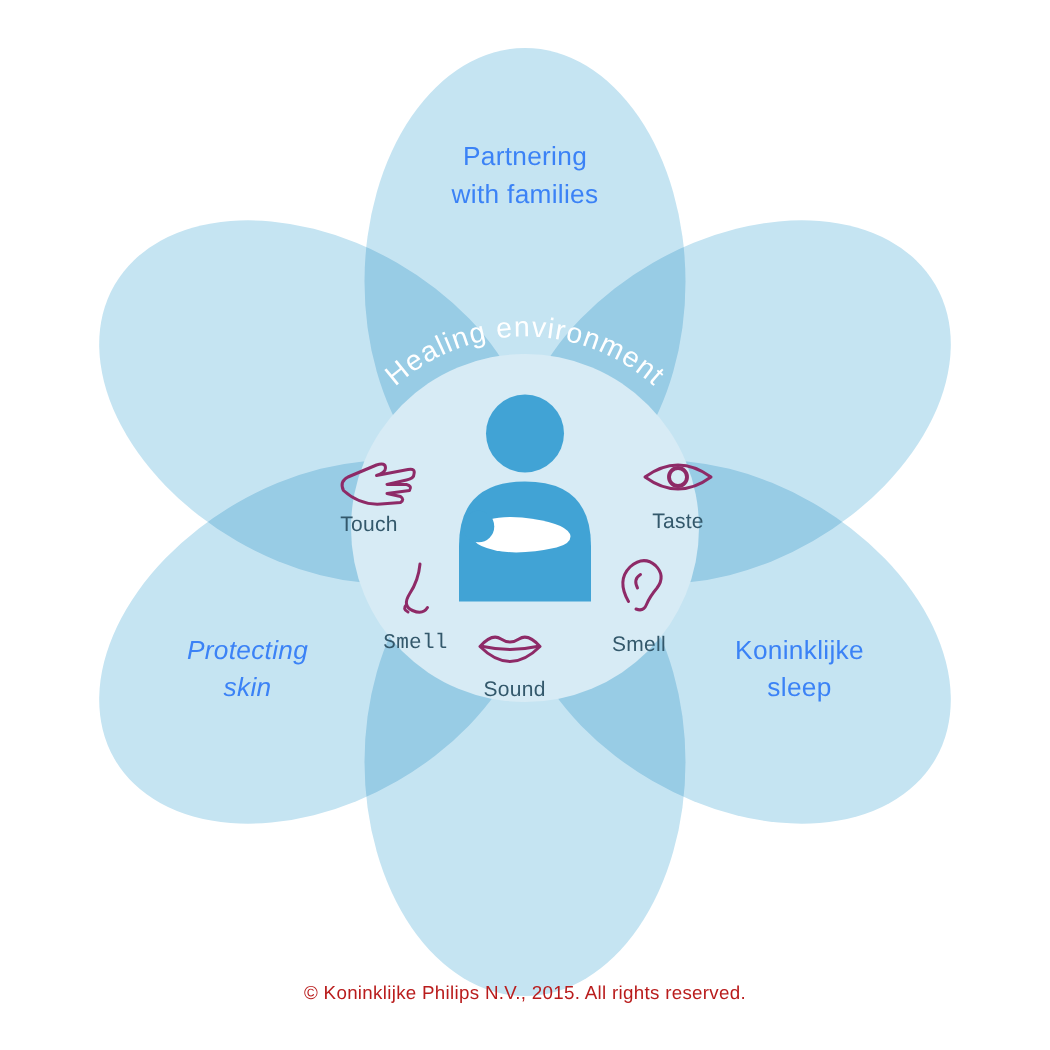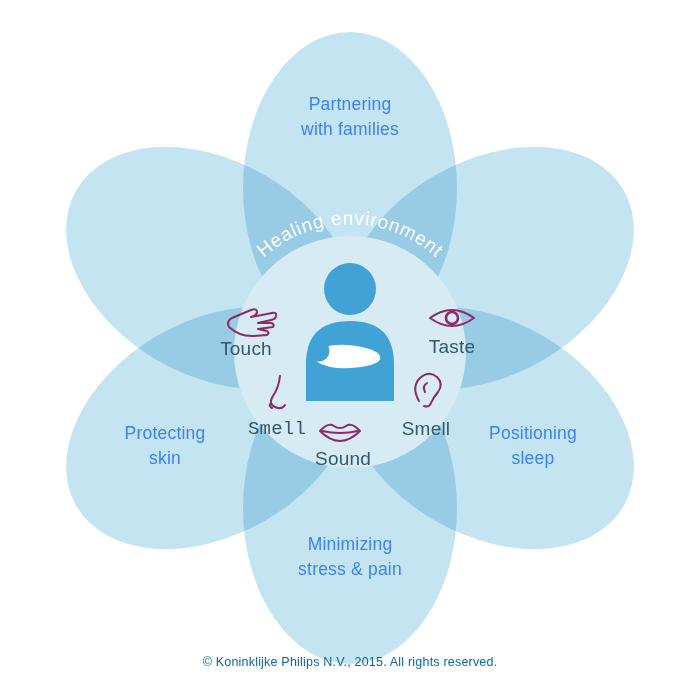--- a/index.html
+++ b/index.html
@@ -39,34 +39,34 @@
     color: #3b82f6;
     font-size: 17.5px;
     line-height: 1.42;
     letter-spacing: 0.2px;
   }
   .sense-label {
     position: absolute;
     transform: translate(-50%, -50%);
     text-align: center;
     color: #33586B;
-    font-size: 19px;
+    font-size: 14px;
     letter-spacing: 0.2px;
   }
   .curve-title {
     font-size: 19px;
     letter-spacing: 0.8px;
     fill: #FFFFFF;
   }
   .footer {
     position: absolute;
     left: 50%;
     top: 662px;
     transform: translate(-50%, -50%);
-    color: #0369a1;
+    color: #b91c1c;
     font-size: 12.5px;
     letter-spacing: 0.2px;
   }
 </style>
 </head>
 <body>
 
 <div class="stage">
 
   <div class="petal p0"></div>
@@ -112,25 +112,23 @@
       </g>
       <g>
         <path d="M320 431 q8 -9 14 -5 q3 2 6 2 q3 0 6 -2 q6 -4 14 5 q-10 10 -20 10 q-10 0 -20 -10 z"></path>
         <path d="M322 431 q18 4 36 0"></path>
       </g>
     </g>
   </svg>
 
   <div class="petal-label" style="left:350px; top:117px;">Partnering
 with families</div>
-  <div class="petal-label" style="left:533px; top:446px;">Positioning
+  <div class="petal-label" style="left:533px; top:446px;">Koninklijke
 sleep</div>
-  <div class="petal-label" style="left:350px; top:557px;">Minimizing
-stress &amp; pain</div>
-  <div class="petal-label" style="left:165px; top:446px;">Protecting
+  <div class="petal-label" style="left:165px; top:446px;font-style:italic;">Protecting
 skin</div>
 
   <div class="sense-label" style="left:246px; top:349px;">Touch</div>
   <div class="sense-label" style="left:452px; top:347px;">Taste</div>
   <div class="sense-label" style="left:277px; top:429px;font-family:Liberation Mono, monospace;">Smell</div>
   <div class="sense-label" style="left:426px; top:429px;">Smell</div>
   <div class="sense-label" style="left:343px; top:459px;">Sound</div>
 
   <div class="footer">© Koninklijke Philips N.V., 2015. All rights reserved.</div>
 </div>

